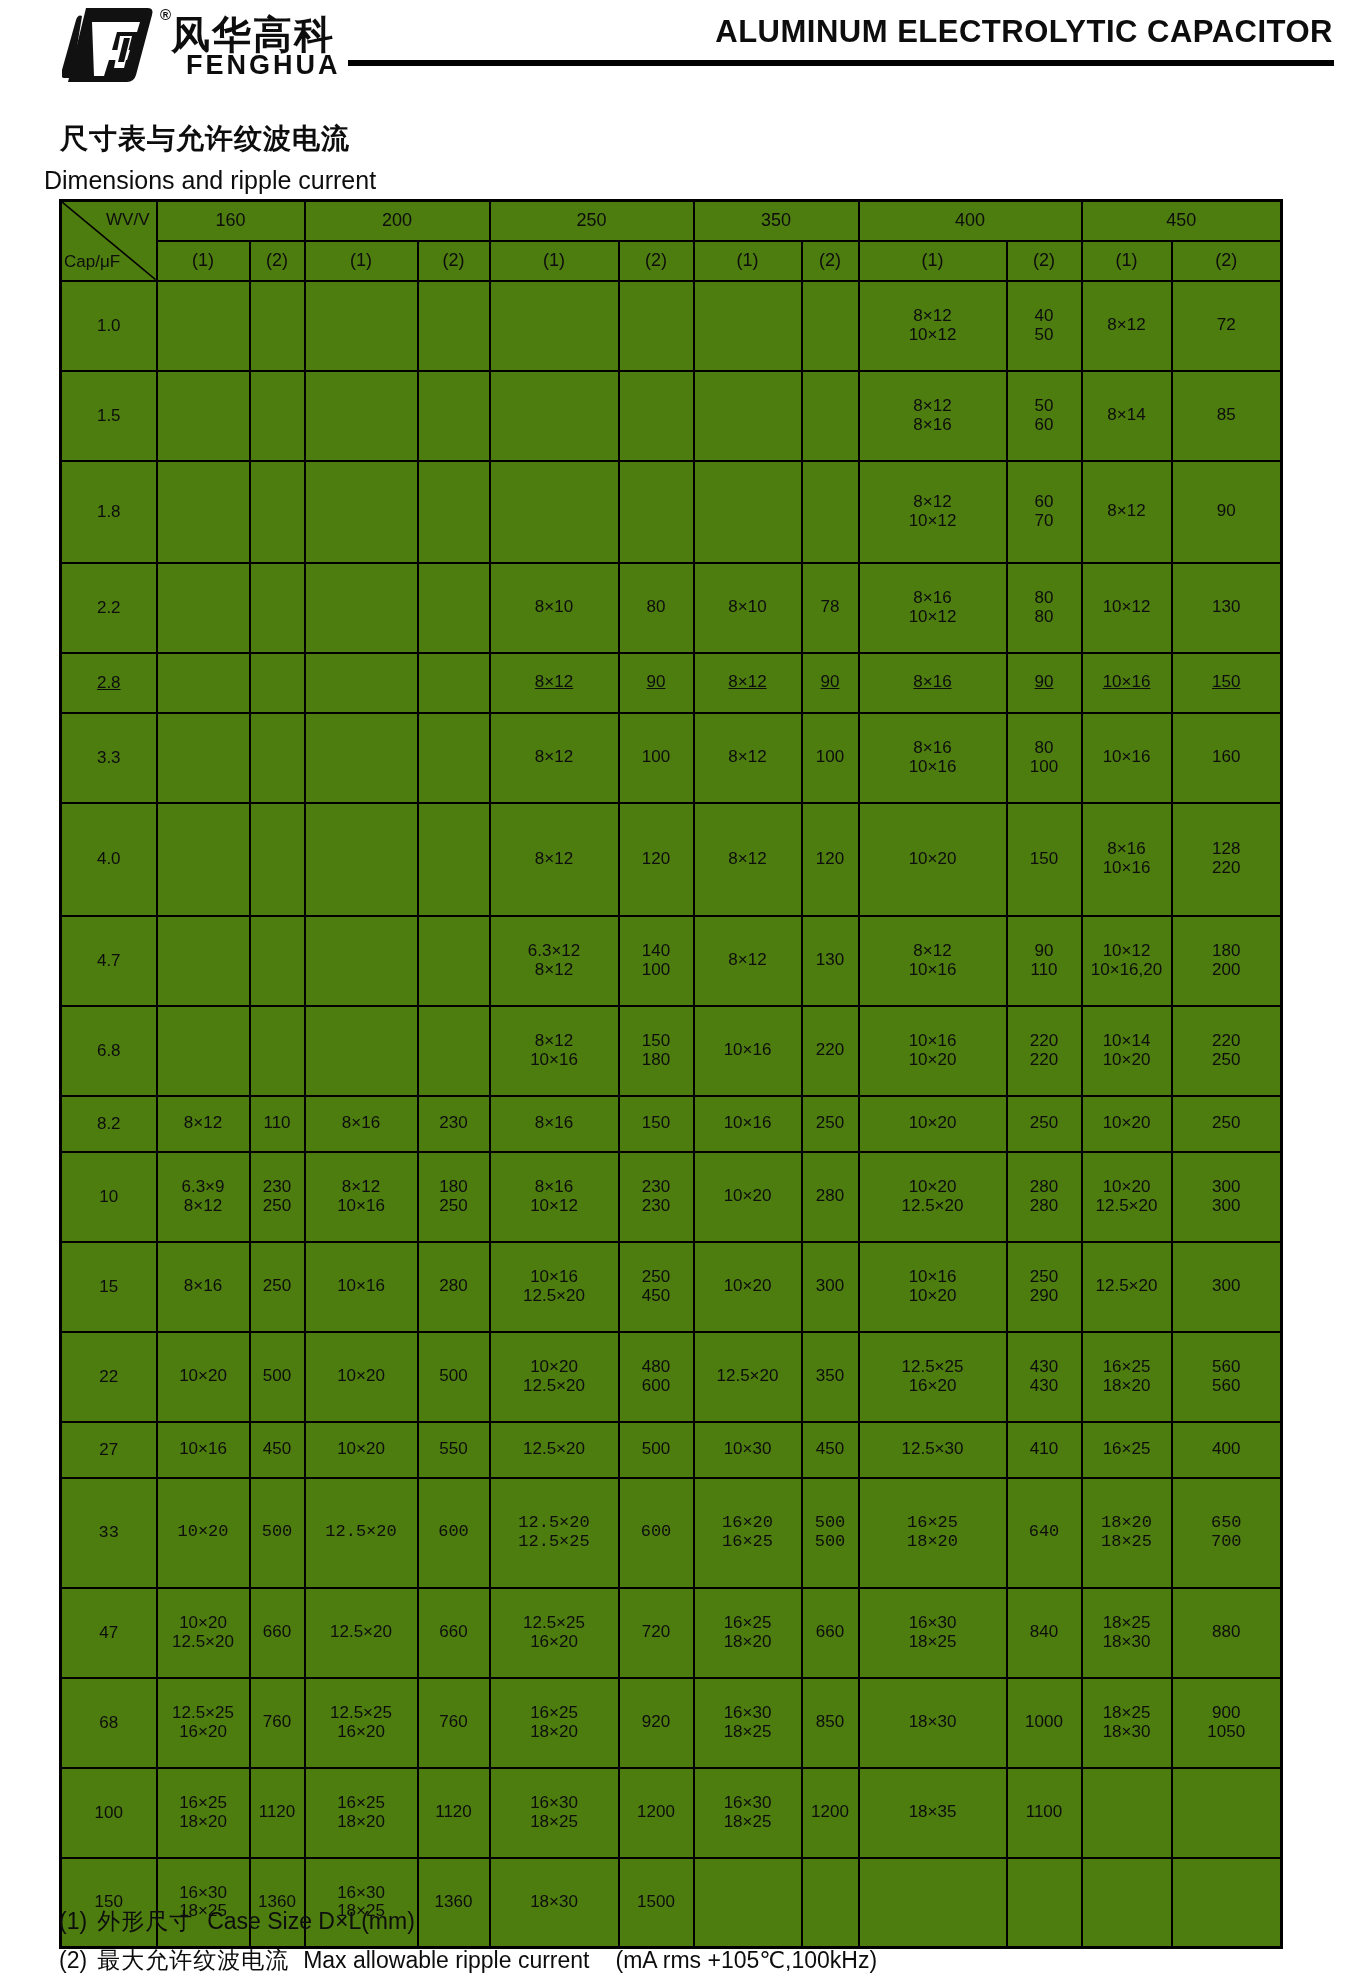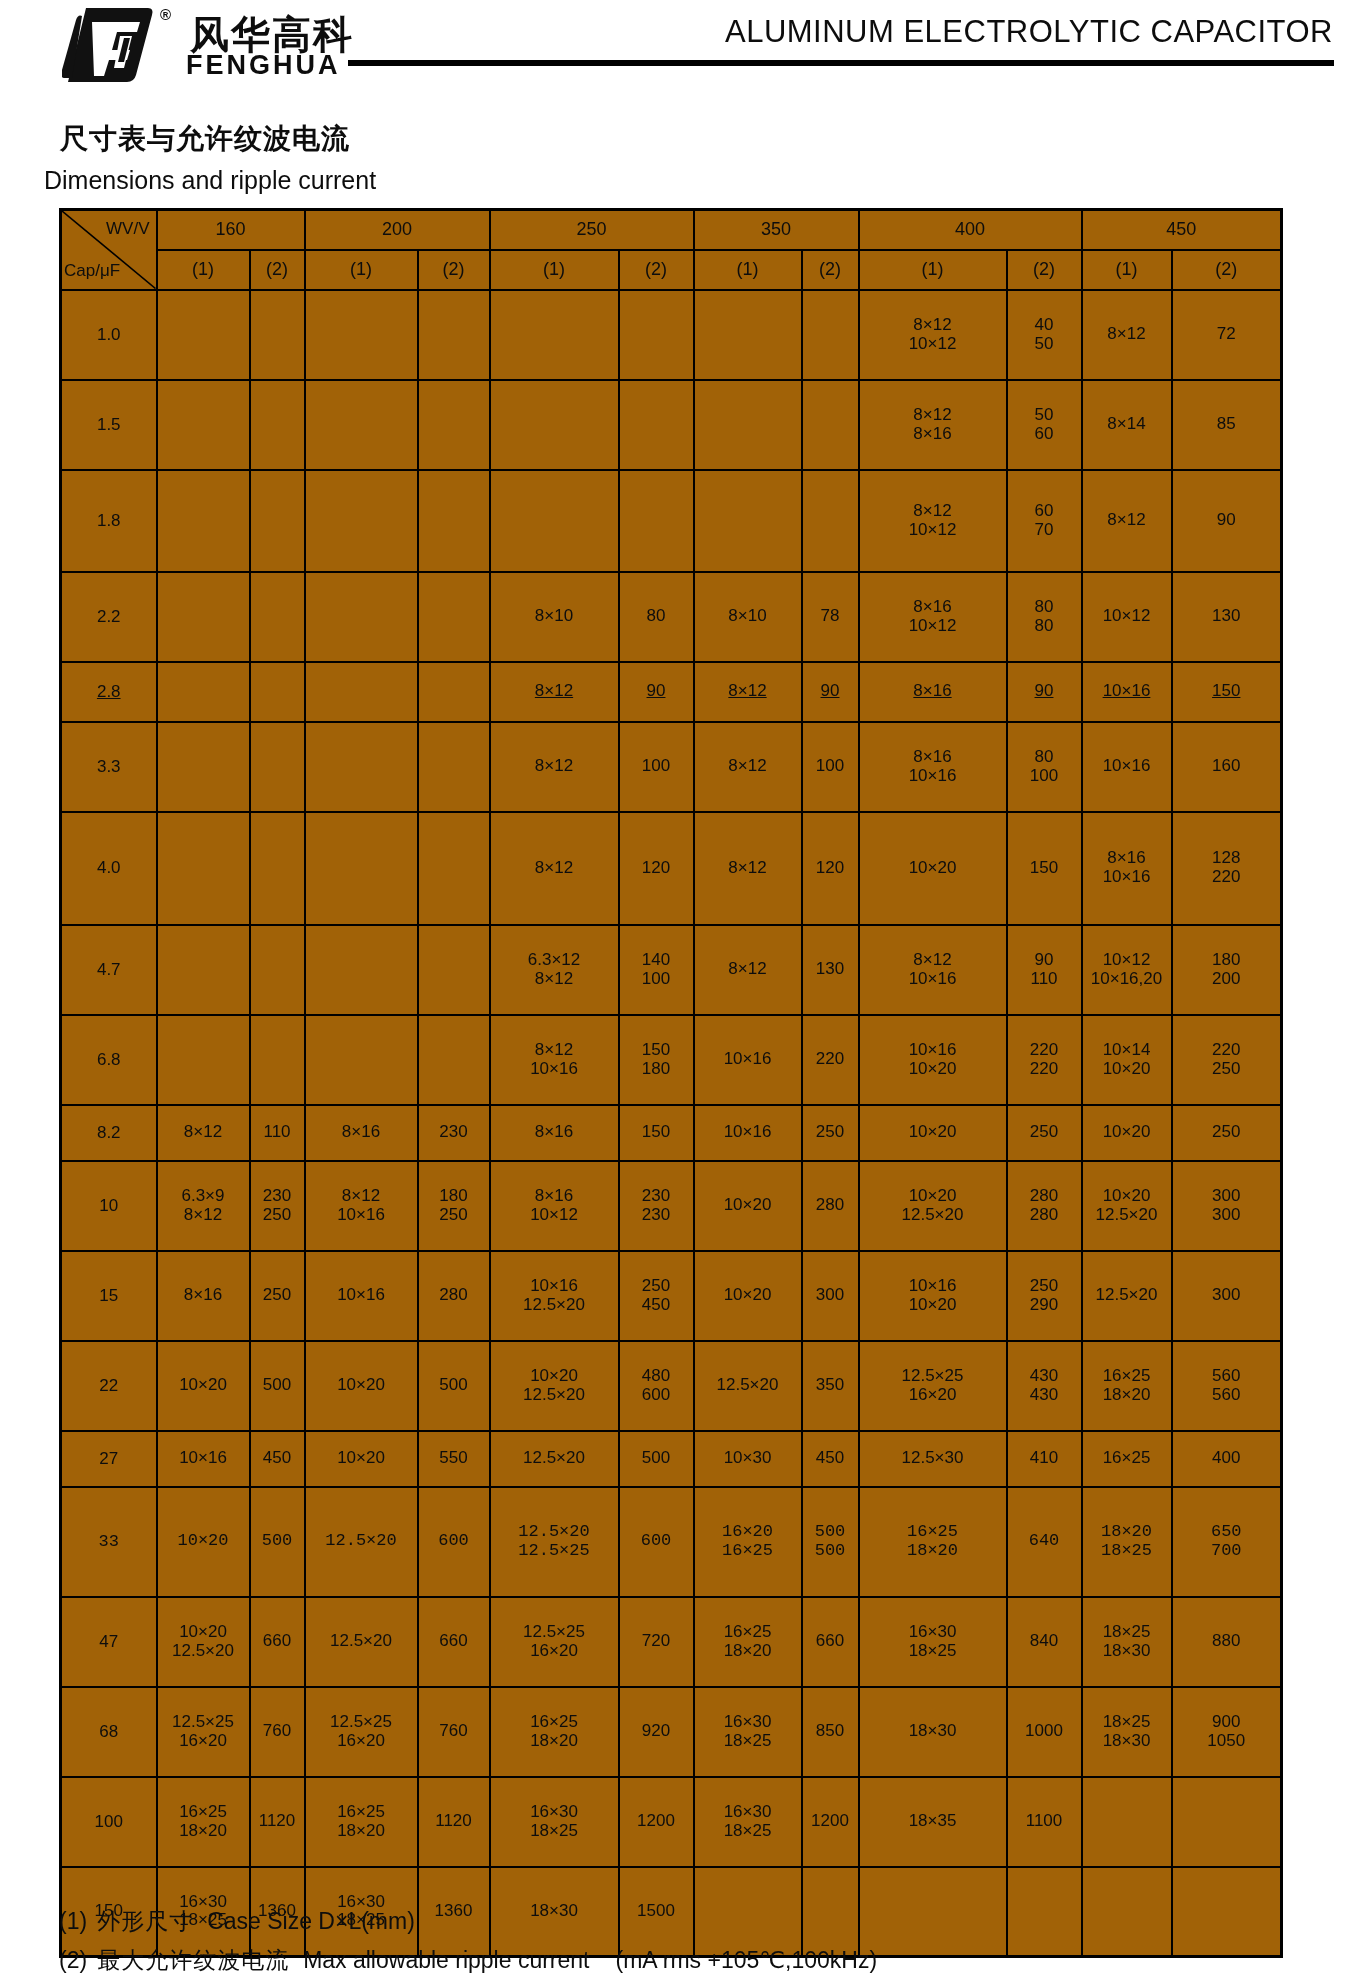--- a/index.html
+++ b/index.html
@@ -3,31 +3,31 @@
 <meta charset="utf-8">
 <style>
   html,body{margin:0;padding:0;background:#ffffff;}
   .page{
     position:relative;width:1367px;height:1975px;background:#fff;
     font-family:"Liberation Sans","DejaVu Sans",sans-serif;color:#0d0d0d;overflow:hidden;
   }
   
   .logo-svg{position:absolute;left:62px;top:8px;}
   .reg{position:absolute;left:160px;top:6px;font-size:15px;font-weight:bold;}
-  .brand-cn{position:absolute;left:190px;top:8px;font-size:39px;font-weight:bold;letter-spacing:2px;white-space:nowrap;}
+  .brand-cn{position:absolute;left:171px;top:8px;font-size:39px;font-weight:bold;letter-spacing:2px;white-space:nowrap;}
   .brand-en{position:absolute;left:186px;top:50px;font-size:27px;font-weight:600;letter-spacing:3px;white-space:nowrap;}
-  .doc-title{position:absolute;top:14px;right:34px;font-size:31px;font-weight:normal;letter-spacing:0.5px;white-space:nowrap;}
+  .doc-title{position:absolute;top:14px;right:34px;font-size:31px;font-weight:bold;letter-spacing:0.5px;white-space:nowrap;}
   .header-rule{position:absolute;left:348px;top:60px;width:986px;height:6px;background:#000;}
   
   .sec-cn{position:absolute;left:60px;top:120px;font-size:28px;font-weight:bold;letter-spacing:1px;}
   .sec-en{position:absolute;left:44px;top:166px;font-size:25px;}
   
   table.dim{
-    position:absolute;left:59px;top:208px;border-collapse:collapse;table-layout:fixed;
-    background:#a16207;border:3px solid #000;
+    position:absolute;left:59px;top:199px;border-collapse:collapse;table-layout:fixed;
+    background:#4d7c0f;border:3px solid #000;
   }
   table.dim th,table.dim td{border:2px solid #000;padding:0;text-align:center;vertical-align:middle;}
   table.dim thead tr{height:40px;}
   table.dim th{font-size:18px;font-weight:400;}
   table.dim td{font-size:17px;}
   .stack{display:flex;flex-direction:column;justify-content:space-evenly;height:100%;}
   .stack.single{justify-content:center;}
   .stack div{line-height:1.1;}
   td.corner-cell{position:relative;}
   td.corner-cell svg{position:absolute;left:0;top:0;width:100%;height:100%;display:block;}

